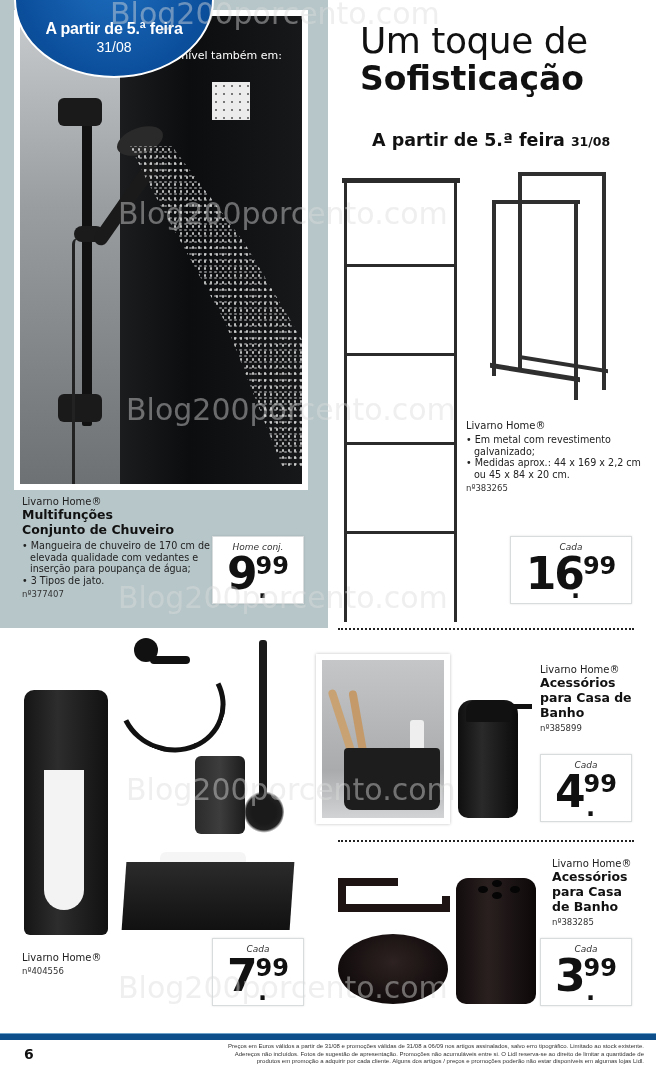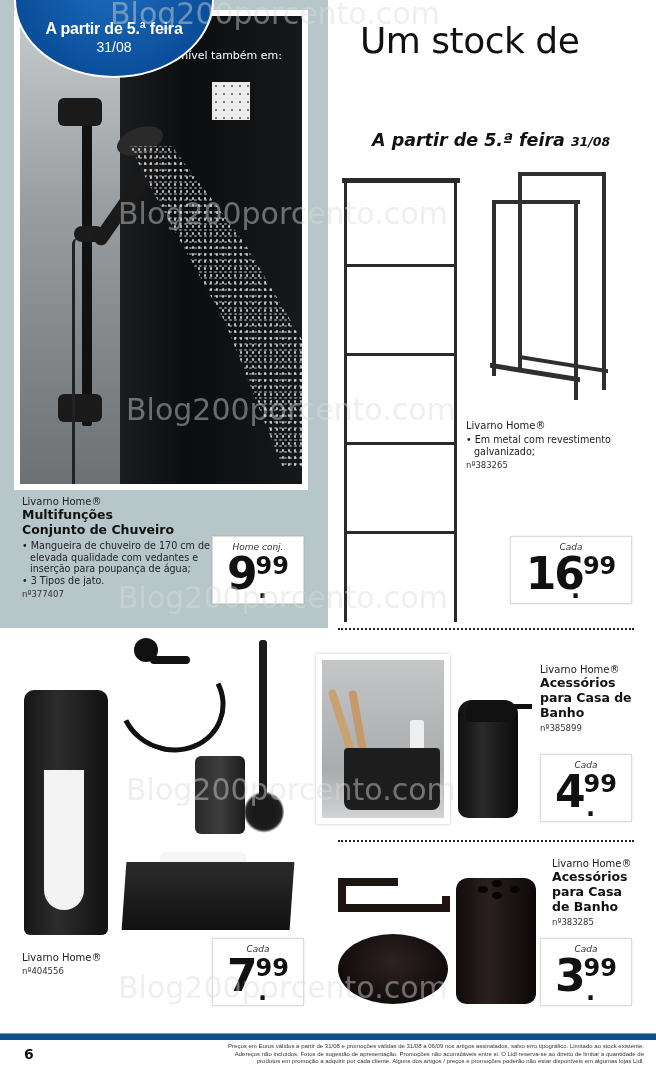--- a/index.html
+++ b/index.html
@@ -79,21 +79,21 @@
   .price-label { font-size: 9px; font-style: italic; color: #333; margin-top: 5px; font-family: "DejaVu Sans", sans-serif; }
   .price { position: relative; display: inline-block; font-family: "DejaVu Sans", sans-serif; font-weight: bold; color: #111; line-height: 1; }
   .price .int { font-size: 44px; letter-spacing: -2px; }
   .price .dec { font-size: 24px; vertical-align: top; position: relative; top: 2px; text-align: right; }
   .price .dot { position: absolute; font-size: 24px; left: 50%; bottom: -6px; }
 
   
   .headline { position: absolute; left: 360px; top: 22px; width: 280px; font-family: "DejaVu Sans", sans-serif; }
   .headline .h1 { font-size: 36px; font-weight: normal; letter-spacing: -.5px; line-height: 38px; }
   .headline .h2 { font-size: 33px; font-weight: bold; line-height: 38px; }
-  .sub-headline { position: absolute; left: 372px; top: 130px; font-family: "DejaVu Sans", sans-serif; font-weight: bold; font-style: italic; }
+  .sub-headline { position: absolute; left: 372px; top: 130px; font-family: "DejaVu Sans", sans-serif; font-weight: bold; }
   .sub-headline .big { font-size: 17.5px; }
   .sub-headline .small { font-size: 12.5px; margin-left: 6px; }
 
   .ladder { position: absolute; left: 342px; top: 178px; width: 118px; height: 440px; }
   .ladder .top-bar { position: absolute; left: 0; top: 0; width: 118px; height: 5px; background: #2b2b2b; }
   .ladder .side { position: absolute; top: 4px; width: 3px; height: 440px; background: #2b2b2b; }
   .ladder .rung { position: absolute; left: 3px; width: 110px; height: 3px; background: #2b2b2b; }
 
   .stand { position: absolute; left: 490px; top: 170px; width: 120px; height: 232px; }
   .stand div { position: absolute; background: #2f2f2f; }
@@ -197,21 +197,22 @@
     <span class="dot">.</span></div>
   </div>
 </section>
 
 <div class="date-badge">
   <div class="line1">A partir de 5.ª feira</div>
   <div class="line2">31/08</div>
 </div>
 
 <header class="headline">
-  <div class="h1">Um stock de</div>
+  <div class="h1">Um toque de</div>
+  <div class="h2">Sofisticação</div>
 </header>
 <div class="sub-headline">
   <span class="big">A partir de 5.ª feira</span><span class="small">31/08</span>
 </div>
 
 <div class="ladder">
   <div class="top-bar"></div>
   <div class="side" style="left:2px"></div>
   <div class="side" style="left:112px"></div>
   <div class="rung" style="top:86px"></div>
@@ -228,20 +229,21 @@
   <div style="left:2px; top:30px; width:4px; height:176px;"></div>
   <div style="left:84px; top:30px; width:4px; height:200px;"></div>
   <div style="left:0px; top:200px; width:90px; height:5px; transform:skewY(9deg);"></div>
   <div style="left:28px; top:192px; width:90px; height:4px; transform:skewY(9deg);"></div>
 </div>
 
 <div class="towel-info">
   <div class="brand">Livarno Home®</div>
   <ul class="bullets">
     <li>Em metal com revestimento galvanizado;</li>
+    <li>Medidas aprox.: 44 x 169 x 2,2 cm ou 45 x 84 x 20 cm.</li>
   </ul>
   <div class="artno">nº383265</div>
 </div>
 
 <div class="price-box" style="left:510px; top:536px; width:122px; height:68px;">
   <div class="price-label">Cada</div>
   <div class="price">
     <span class="int">16</span><span class="dec">99</span>
   <span class="dot">.</span></div>
 </div>

